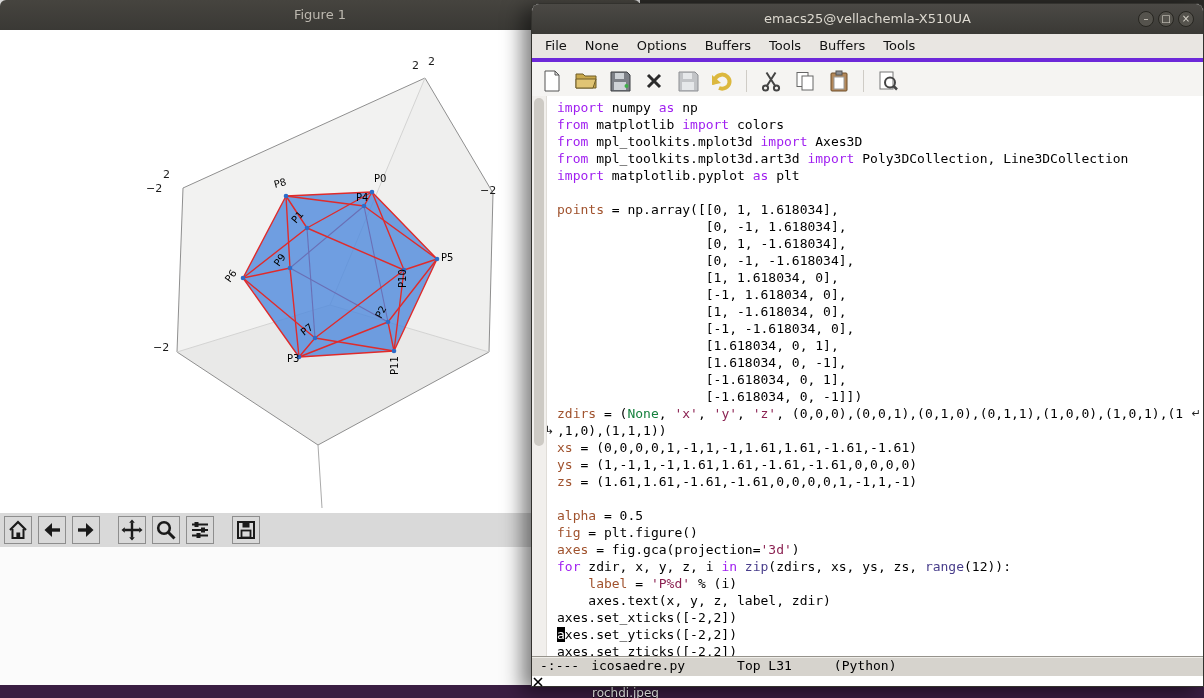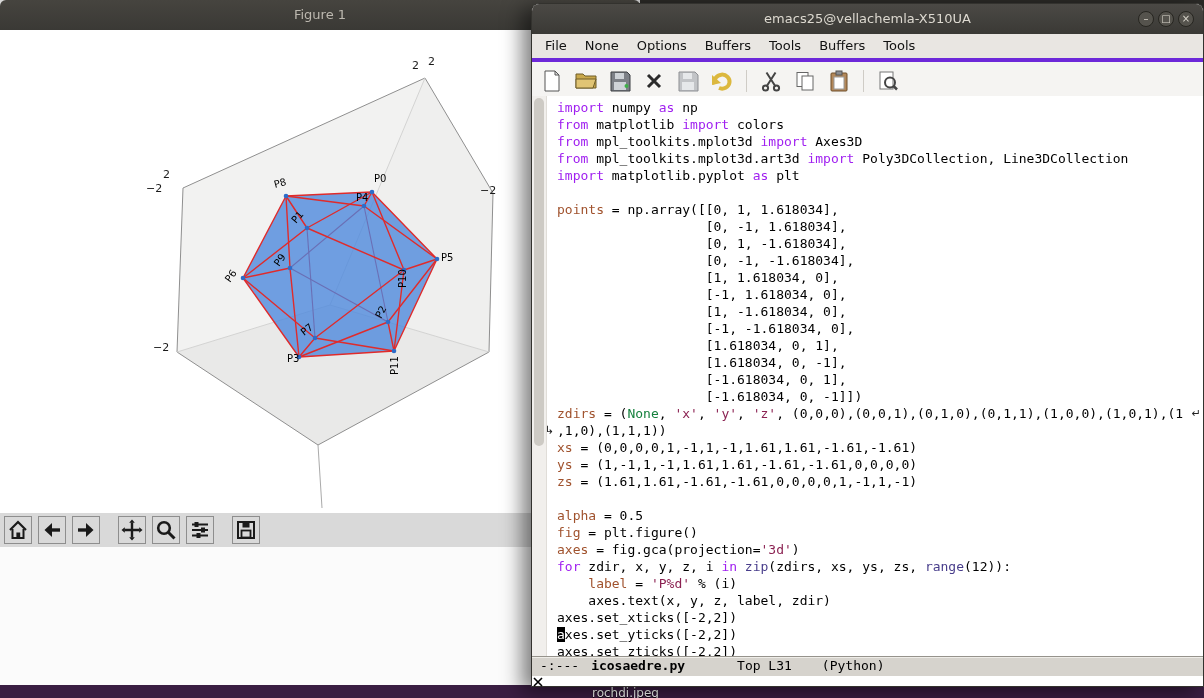--- a/index.html
+++ b/index.html
@@ -61,23 +61,23 @@
   .tk-b{color:#483d8b}
   .tk-d{color:#000}
   .tk-cur{background:#000;color:#fff}
   .wrap{position:absolute;top:0;font-family:"DejaVu Sans",sans-serif;font-size:11px;color:#222}
   .wrap-end{right:2px}
   .wrap-start{left:-12px}
   .e-modeline{position:absolute;left:0;right:0;bottom:10px;height:19px;background:#d6d3cd;
               border-top:1px solid #96938c;box-shadow:inset 0 1px 0 #efede8;
               font:13px/18px "DejaVu Sans Mono","Liberation Mono",monospace;color:#000;display:flex}
   .ml-flags{margin-left:8px}
-  .ml-buffer{margin-left:12px;font-weight:bold}
+  .ml-buffer{margin-left:12px;font-weight:normal}
   .ml-pos{margin-left:52px}
-  .ml-mode{margin-left:30px}
+  .ml-mode{margin-left:42px}
   .e-minibuffer{position:absolute;left:0;right:0;bottom:0;height:10px;background:#fff}
 
   .mouse-x{position:absolute;left:533px;top:677px;z-index:9}
 </style>
 </head>
 <body>
 
 <div class="desktop-strip"></div>
 <div class="desktop-label">rochdi.jpeg</div>
 <div class="left-bg"></div>

